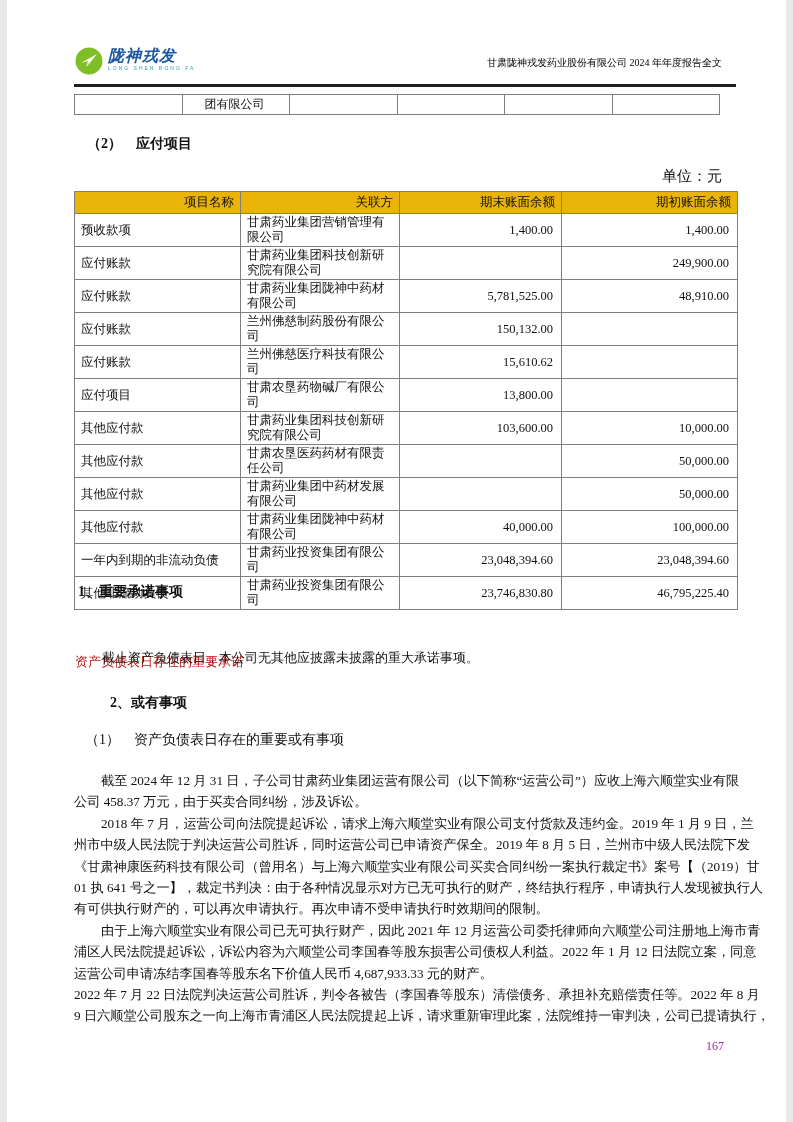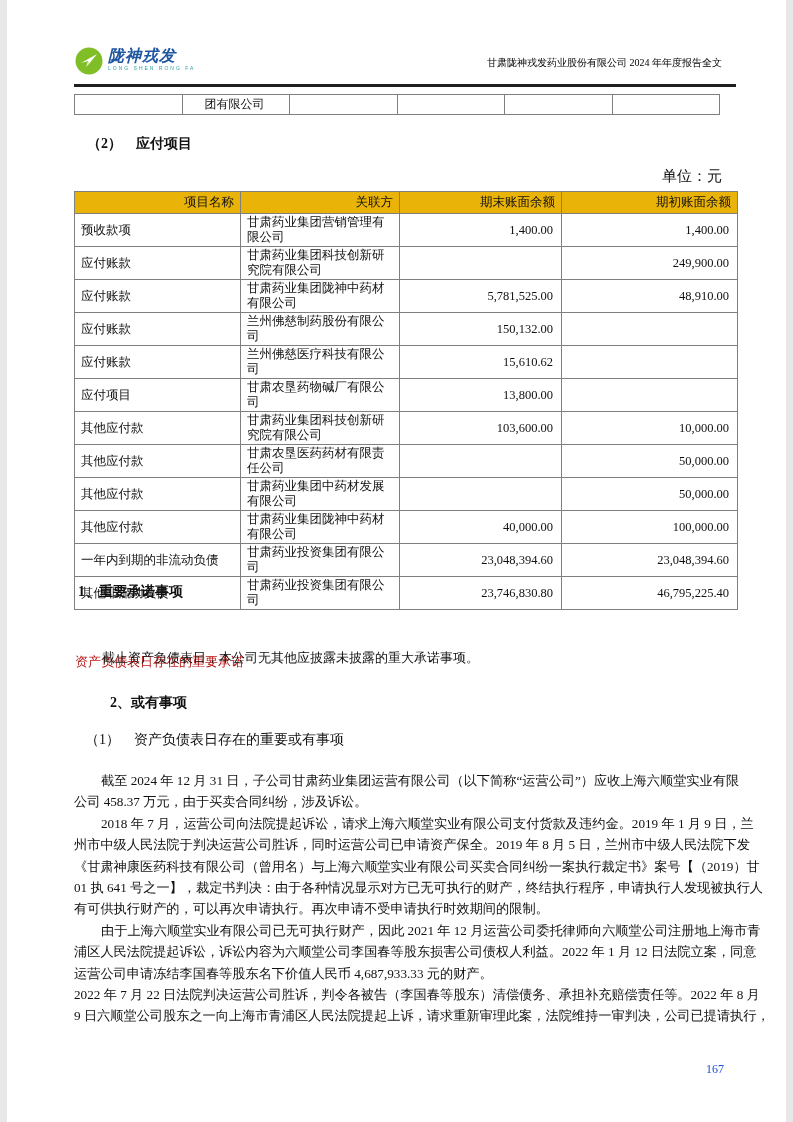--- a/index.html
+++ b/index.html
@@ -43,21 +43,21 @@
   .p-body-ind { position:absolute; left:67px; top:649px; padding-left:28px; font-size:13px; }
   .h-sub2 { position:absolute; left:71px; top:694px; font-size:14px; font-weight:bold;margin-left:32px; }
   .h-sub21 { position:absolute; left:78px; top:731px; font-size:14px; font-weight:normal; }
   
   .cont-block { position:absolute; left:67px; top:770px; width:663px; font-size:13.2px; }
   .cont-line { height:21.4px; line-height:21.4px; white-space:nowrap; overflow:visible;
                text-align:justify; text-align-last:justify; }
   .cont-line.end { text-align-last:left; }
   .cont-line.ind { padding-left:27px; }
   
-  .page-num { position:absolute; left:693px; top:1039px; width:30px; text-align:center; font-size:12px; color:#1d4ed8;margin-top:23px; }
+  .page-num { position:absolute; left:693px; top:1039px; width:30px; text-align:center; font-size:12px; color:#a21caf; }
 </style>
 </head>
 <body>
 
 <div class="page">
 
   <div class="logo">
     <svg class="logo-circle" viewBox="0 0 28 28">
       <circle cx="14" cy="14" r="13.5" fill="#7fbe26"></circle>
       <path d="M6 16 L22 7 L14 17 L13 14 Z" fill="#ffffff"></path>

